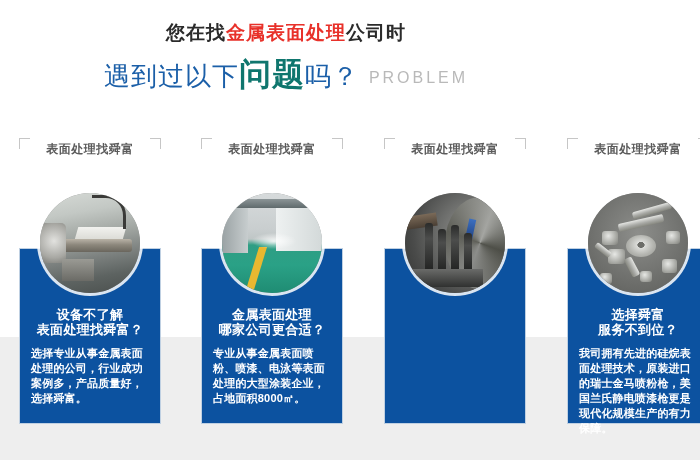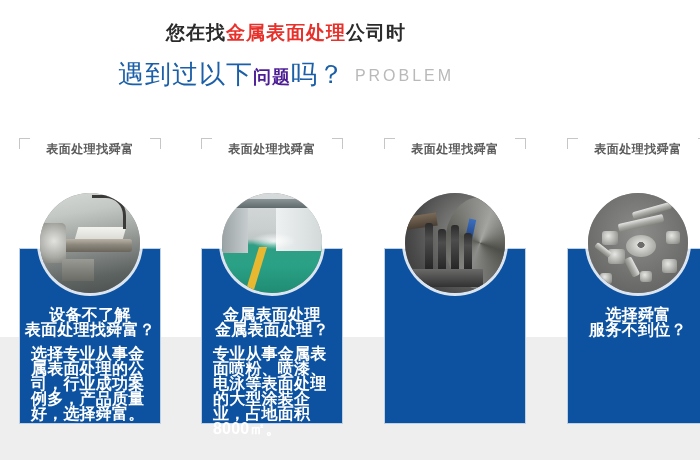--- a/index.html
+++ b/index.html
@@ -29,21 +29,21 @@
     letter-spacing:1px; line-height:30px; white-space:nowrap;
   }
   #headline .line1 .hl{ color:#e8312a; }
   #headline .line2{
     margin-top:9px; line-height:34px; white-space:nowrap;
   }
   #headline .line2 .blue{
     font-size:26px; font-weight:400; color:#1b5fa8; letter-spacing:1px;
   }
   #headline .line2 .red{
-    font-size:18px; font-weight:700; color:#4c1d95; letter-spacing:1px;
+    font-size:32px; font-weight:700; color:#0f766e; letter-spacing:1px;
   }
   #headline .line2 .en{
     font-size:16px; font-weight:400; color:#b9b9b9;
     letter-spacing:3px; margin-left:10px; vertical-align:2px;text-align:center;
   }
 
   
   #cards{
     position:absolute; left:12px; top:136px; width:700px; height:300px;
     z-index:2;
@@ -80,26 +80,26 @@
   .panel{
     position:absolute; left:6px; top:112px;
     width:142px; height:176px;
     background:#0c52a0;
     border:1px solid #bfd0e2;
     z-index:1;
   }
   .panel .ttl{
     margin-top:58px;
     text-align:center;
-    font-size:16px; font-weight:700; color:#ffffff;
+    font-size:13px; font-weight:700; color:#ffffff;
     line-height:15px; letter-spacing:.3px;
   }
   .panel .body{
     margin:9px 11px 0 11px;
-    font-size:16px; font-weight:700; color:#ffffff;
+    font-size:11px; font-weight:700; color:#ffffff;
     line-height:15px; letter-spacing:.2px;
     text-align:left;
   }
 
   
   .photo{
     position:absolute; left:27px; top:57px;
     width:100px; height:100px;
     border-radius:50%;
     overflow:hidden;
@@ -247,21 +247,21 @@
 
   <div class="card c1">
     <div class="bracket">
       <span class="corner tl"></span>
       <span class="corner tr"></span>
       <div class="btxt">表面处理找舜富</div>
     </div>
     <div class="panel">
       <div class="ttl">
         <div>金属表面处理</div>
-        <div>金属表面处理？</div>
+        <div>哪家公司更合适？</div>
       </div>
       <div class="body">专业从事金属表面喷粉、喷漆、电泳等表面处理的大型涂装企业，占地面积8000㎡。</div>
     </div>
     <div class="photo ph1">
       <div class="inner">
         <span class="wallL"></span>
           <span class="wallR"></span>
           <span class="beam"></span>
         <span class="yline"></span>
           <span class="glare"></span>
@@ -295,20 +295,21 @@
     <div class="bracket">
       <span class="corner tl"></span>
       <span class="corner tr"></span>
       <div class="btxt">表面处理找舜富</div>
     </div>
     <div class="panel">
       <div class="ttl">
         <div>选择舜富</div>
         <div>服务不到位？</div>
       </div>
+      <div class="body">我司拥有先进的硅烷表面处理技术，原装进口的瑞士金马喷粉枪，美国兰氏静电喷漆枪更是现代化规模生产的有力保障。</div>
     </div>
     <div class="photo ph3">
       <div class="inner">
         <span class="b" style="left:44%;top:14%;width:40%;height:7%;transform:rotate(-16deg)"></span>
         <span class="b" style="left:30%;top:26%;width:46%;height:8%;transform:rotate(-13deg)"></span>
         <span class="disc"></span>
         <span class="n" style="left:14%;top:38%;width:16%;height:14%"></span>
         <span class="n" style="left:20%;top:56%;width:17%;height:15%"></span>
         <span class="n" style="left:78%;top:38%;width:14%;height:13%"></span>
         <span class="b" style="left:6%;top:54%;width:18%;height:6%;transform:rotate(38deg)"></span>

